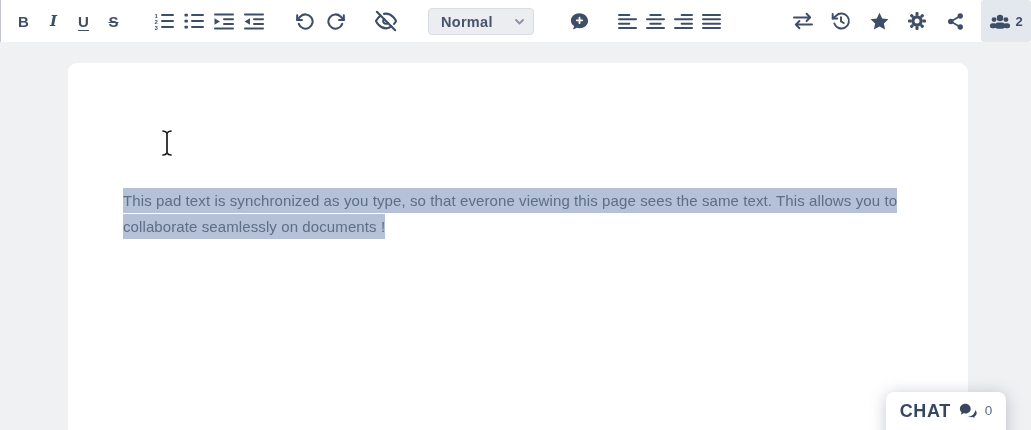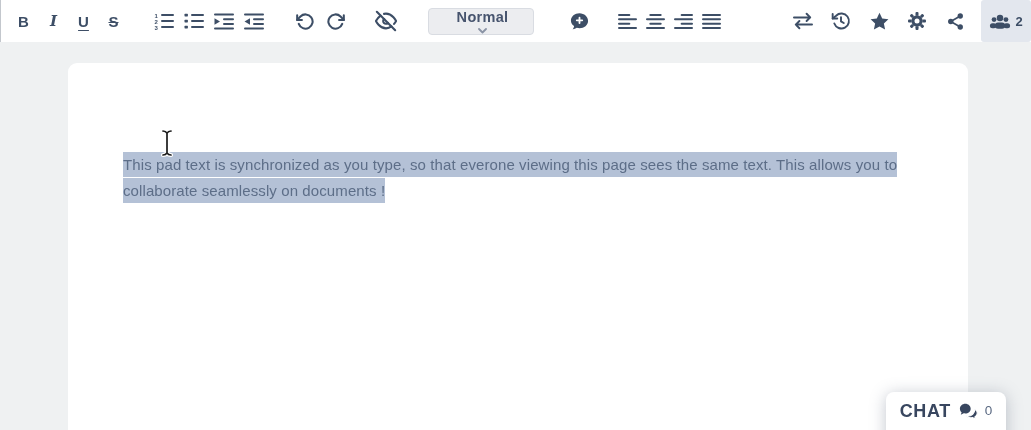--- a/index.html
+++ b/index.html
@@ -33,21 +33,21 @@
   .g-eye { left: 372px; }
   .g-comment { left: 566px; }
   .g-align { left: 616px; gap: 7px; }
   .g-right { left: 790px; gap: 14px; }
   .g-right .tbtn { width: 24px; }
   .dropdown {
     position: absolute; left: 427px; top: 8px;
     width: 106px; height: 27px;
     background: #ecedf0; border: 1px solid #d9dce2; border-radius: 4px;
     display: flex; align-items: center; justify-content: space-between;
-    padding: 0 9px 0 12px; cursor: pointer; flex-direction: column;
+    padding: 0 9px 0 12px; cursor: pointer;
   }
   .dropdown .val { font-size: 14.5px; font-weight: 600; color: #47546e; letter-spacing: .3px; }
   .users-btn {
     position: absolute; right: 0; top: 0; width: 50px; height: 42px;
     background: #e3e7ee; border-radius: 3px;
     display: flex; align-items: center; justify-content: center; gap: 4px;
     cursor: pointer; color: #3d4e66;
   }
   .users-count { font-size: 13px; font-weight: 600; color: #3d4e66; }
   
@@ -60,21 +60,21 @@
   .doc {
     margin: 0; padding: 89px 0 0 55px; width: 850px;
     font-size: 15px; line-height: 25.5px; letter-spacing: .1px;
     color: #5d6e88;
   }
   .doc .sel {
     background: #b4c1d6;
     padding: 4px 0;
     -webkit-box-decoration-break: clone; box-decoration-break: clone;
   }
-  .sel-wrap { display: block; max-width: 795px; }
+  .sel-wrap { display: block; max-width: 795px; margin-top: 36px; }
   
   .ibeam { position: absolute; left: 160px; top: 128px; z-index: 6; }
   
   .chat {
     position: absolute; left: 886px; top: 392px;
     width: 120px; height: 56px;
     background: #ffffff; border-radius: 8px;
     box-shadow: 0 2px 16px rgba(95,105,125,.38);
     display: flex; align-items: flex-start; justify-content: center;
     gap: 7px; padding-top: 9px; z-index: 7; cursor: pointer;

